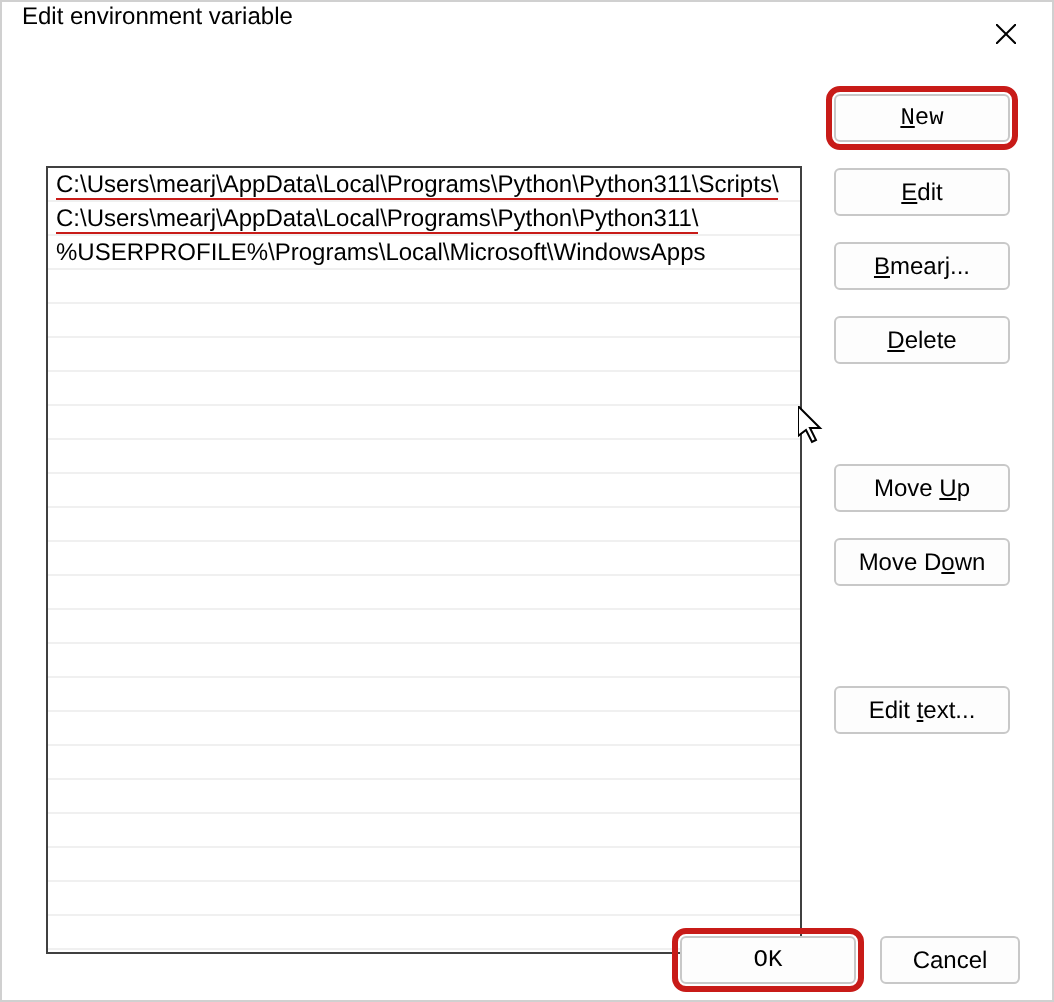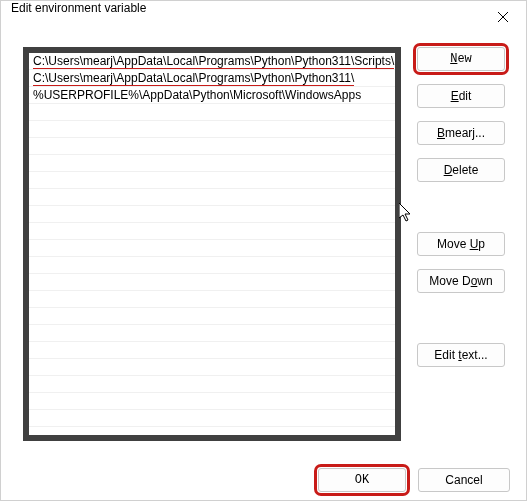--- a/index.html
+++ b/index.html
@@ -46,24 +46,25 @@
     bottom: 0;
     padding: 14px 16px 16px 22px;
   }
   .content-row {
     display: flex;
     gap: 16px;
   }
   .listbox {
     width: 378px;
     height: 394px;
-    border: 6px solid #404040;
+    border: 1px solid #404040;
     background: #fff;
     overflow: hidden;
     position: relative;
+    margin-top: 36px;
   }
   .list-inner {
     position: absolute;
     inset: 0;
   }
   .row {
     height: 17px;
     line-height: 17px;
     padding: 0 4px;
     font-size: 12px;
@@ -146,21 +147,21 @@
 
       <div class="listbox">
         <div class="list-inner">
           <div class="row">
             <span class="underline-red">C:\Users\mearj\AppData\Local\Programs\Python\Python311\Scripts\</span>
           </div>
           <div class="row">
             <span class="underline-red">C:\Users\mearj\AppData\Local\Programs\Python\Python311\</span>
           </div>
           <div class="row">
-            <span>%USERPROFILE%\AppData\Python\Microsoft\WindowsApps</span>
+            <span>%USERPROFILE%\Programs\Local\Microsoft\WindowsApps</span>
           </div>
           <div class="ruled-lines"></div>
         </div>
       </div>
 
       <div class="btn-col">
         <button class="btn highlight-red">
           <span><span class="u">N</span><span>ew</span></span>
         </button>
         <div class="gap-sm"></div>
@@ -186,21 +187,21 @@
         <div class="gap-lg"></div>
         <button class="btn">
           <span><span>Edit </span><span class="u">t</span><span>ext...</span></span>
         </button>
       </div>
 
     </div>
 
     <div class="footer">
       <button class="btn highlight-red" style="width:88px">OK</button>
-      <button class="btn" style="width:92px">Cancel</button>
+      <button class="btn" style="width:70px">Cancel</button>
     </div>
 
   </div>
 
   <svg class="cursor" width="16" height="20" viewBox="0 0 16 20">
     <path d="M0 0 L0 15 L4 12 L7 18 L9 17 L6 11 L11 11 Z" fill="#fff" stroke="#000" stroke-width="1"></path>
   </svg>
 
 </div>
 

